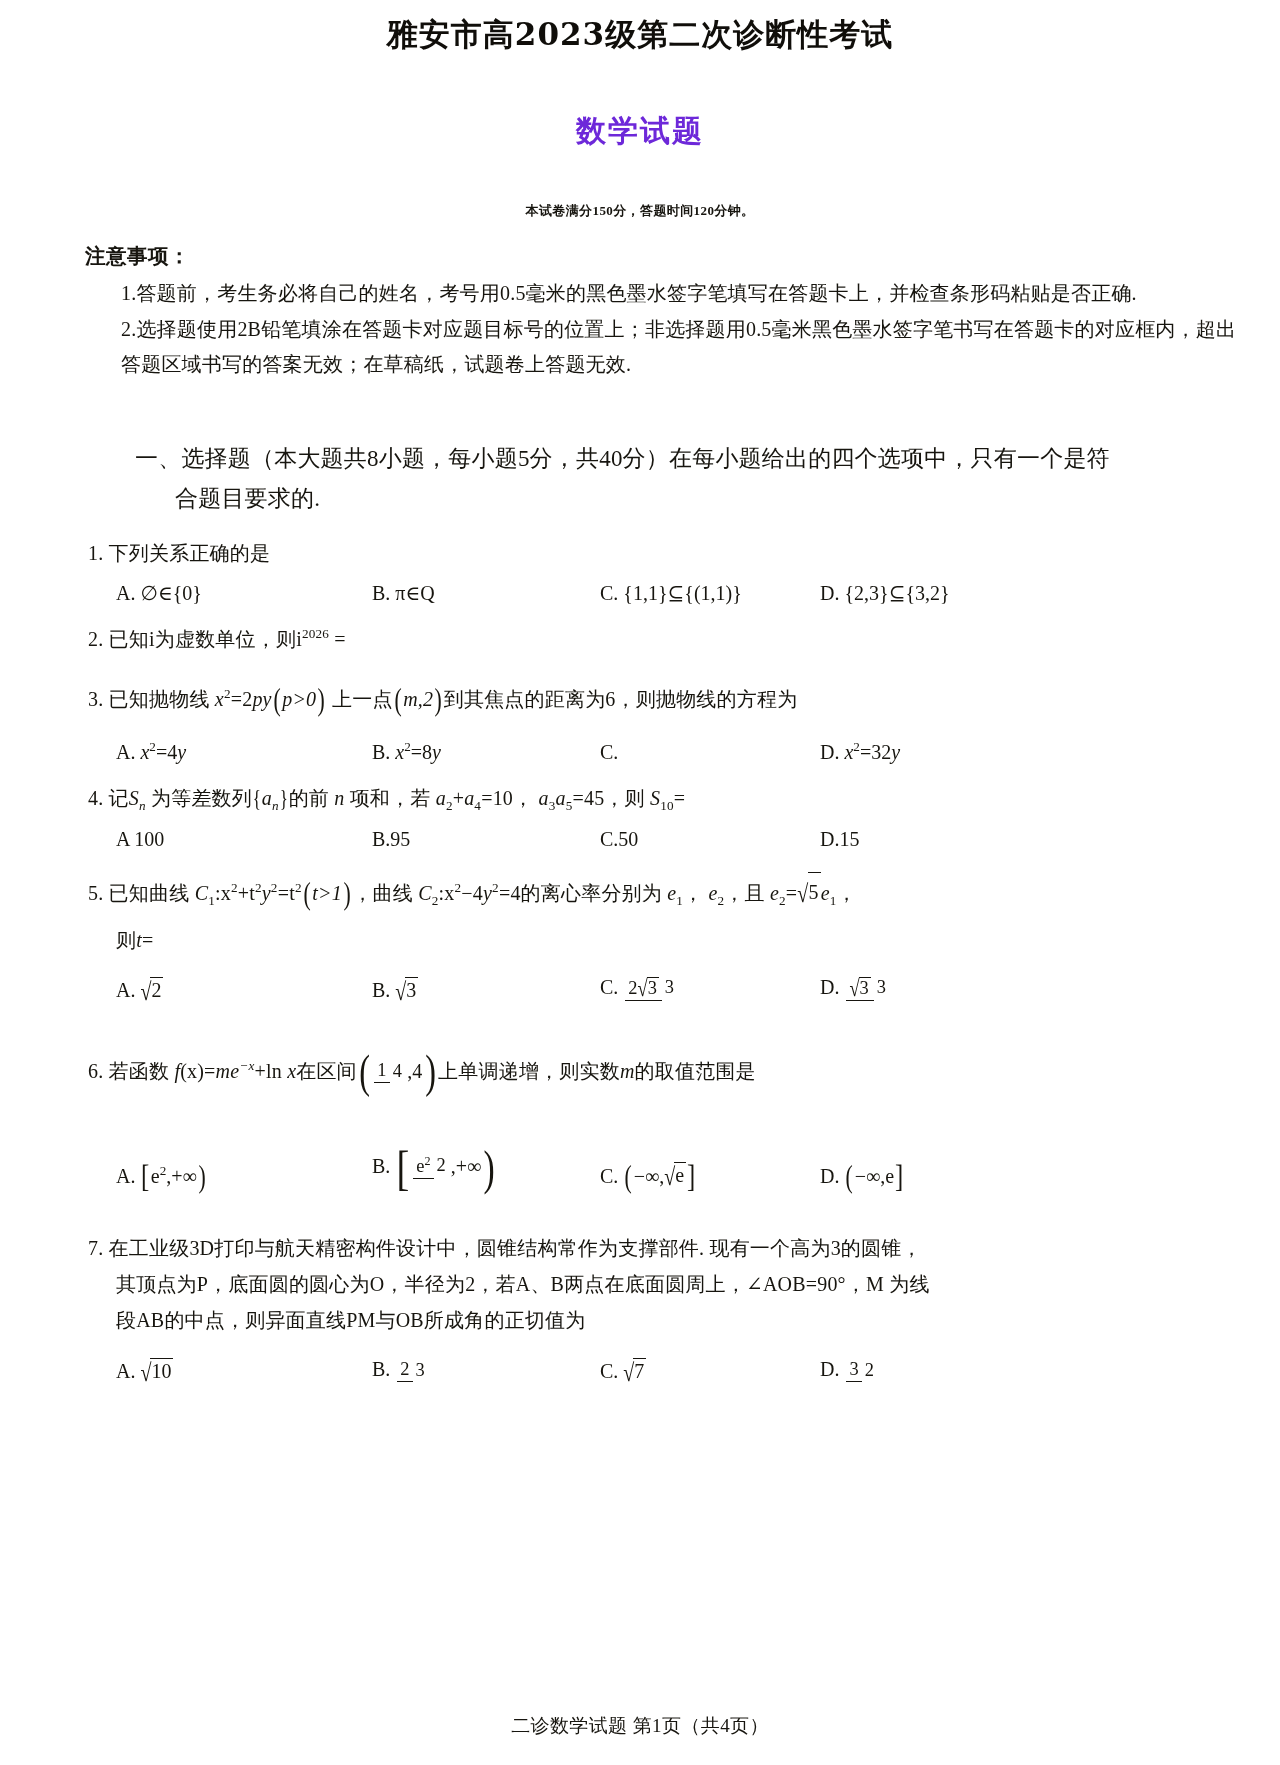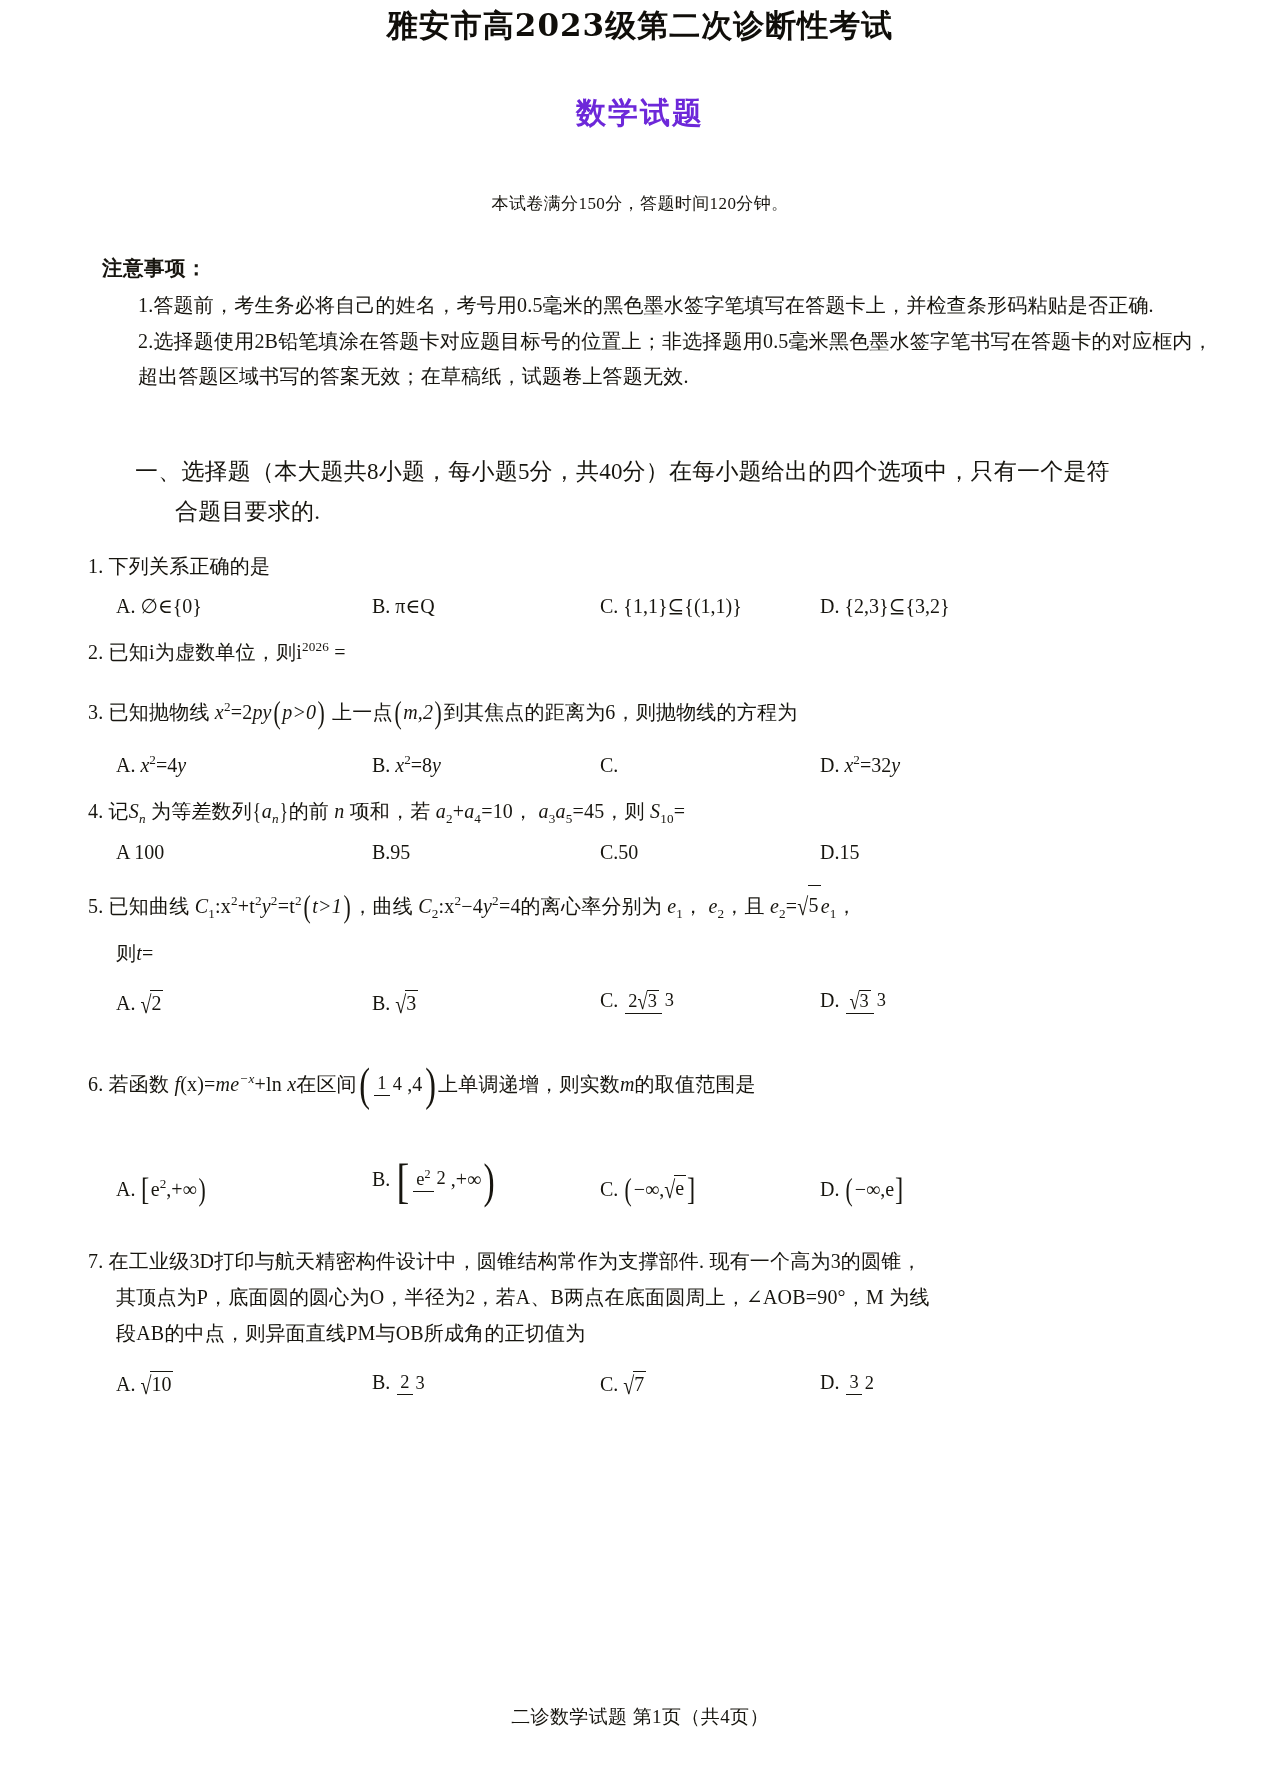--- a/index.html
+++ b/index.html
@@ -16,44 +16,45 @@
     width:1280px;height:1765px;
     padding:0;
   }
   
   .doc-title{
     text-align:center;
     font-family:"DejaVu Serif","Liberation Serif",serif;
     font-weight:bold;
     font-size:31px;
     letter-spacing:1px;
-    margin:7px;
+    margin:16px;
     line-height:1.2;
     color:#100e0a;
   }
   .doc-subtitle{
     text-align:center;
     font-family:"DejaVu Serif","Liberation Serif",serif;
     font-weight:bold;
     font-size:30px;
     margin:0;
     padding-top:42px;
     letter-spacing:2px;
     color:#6d28d9;
   }
   .score-line{
     text-align:center;
-    font-size:17px;
-    margin:8px;
+    font-size:13px;
+    margin:0;
     padding-top:50px;
     letter-spacing:.4px;
+    font-weight:bold;
   }
   
   .notice{
-    margin:17px;
+    margin:0;
     padding-top:22px;
     padding-left:85px;
     padding-right:32px;
   }
   .notice-title{
     font-weight:bold;
     font-size:20.5px;
     margin:0 0 6px 0;
     letter-spacing:.5px;
   }

